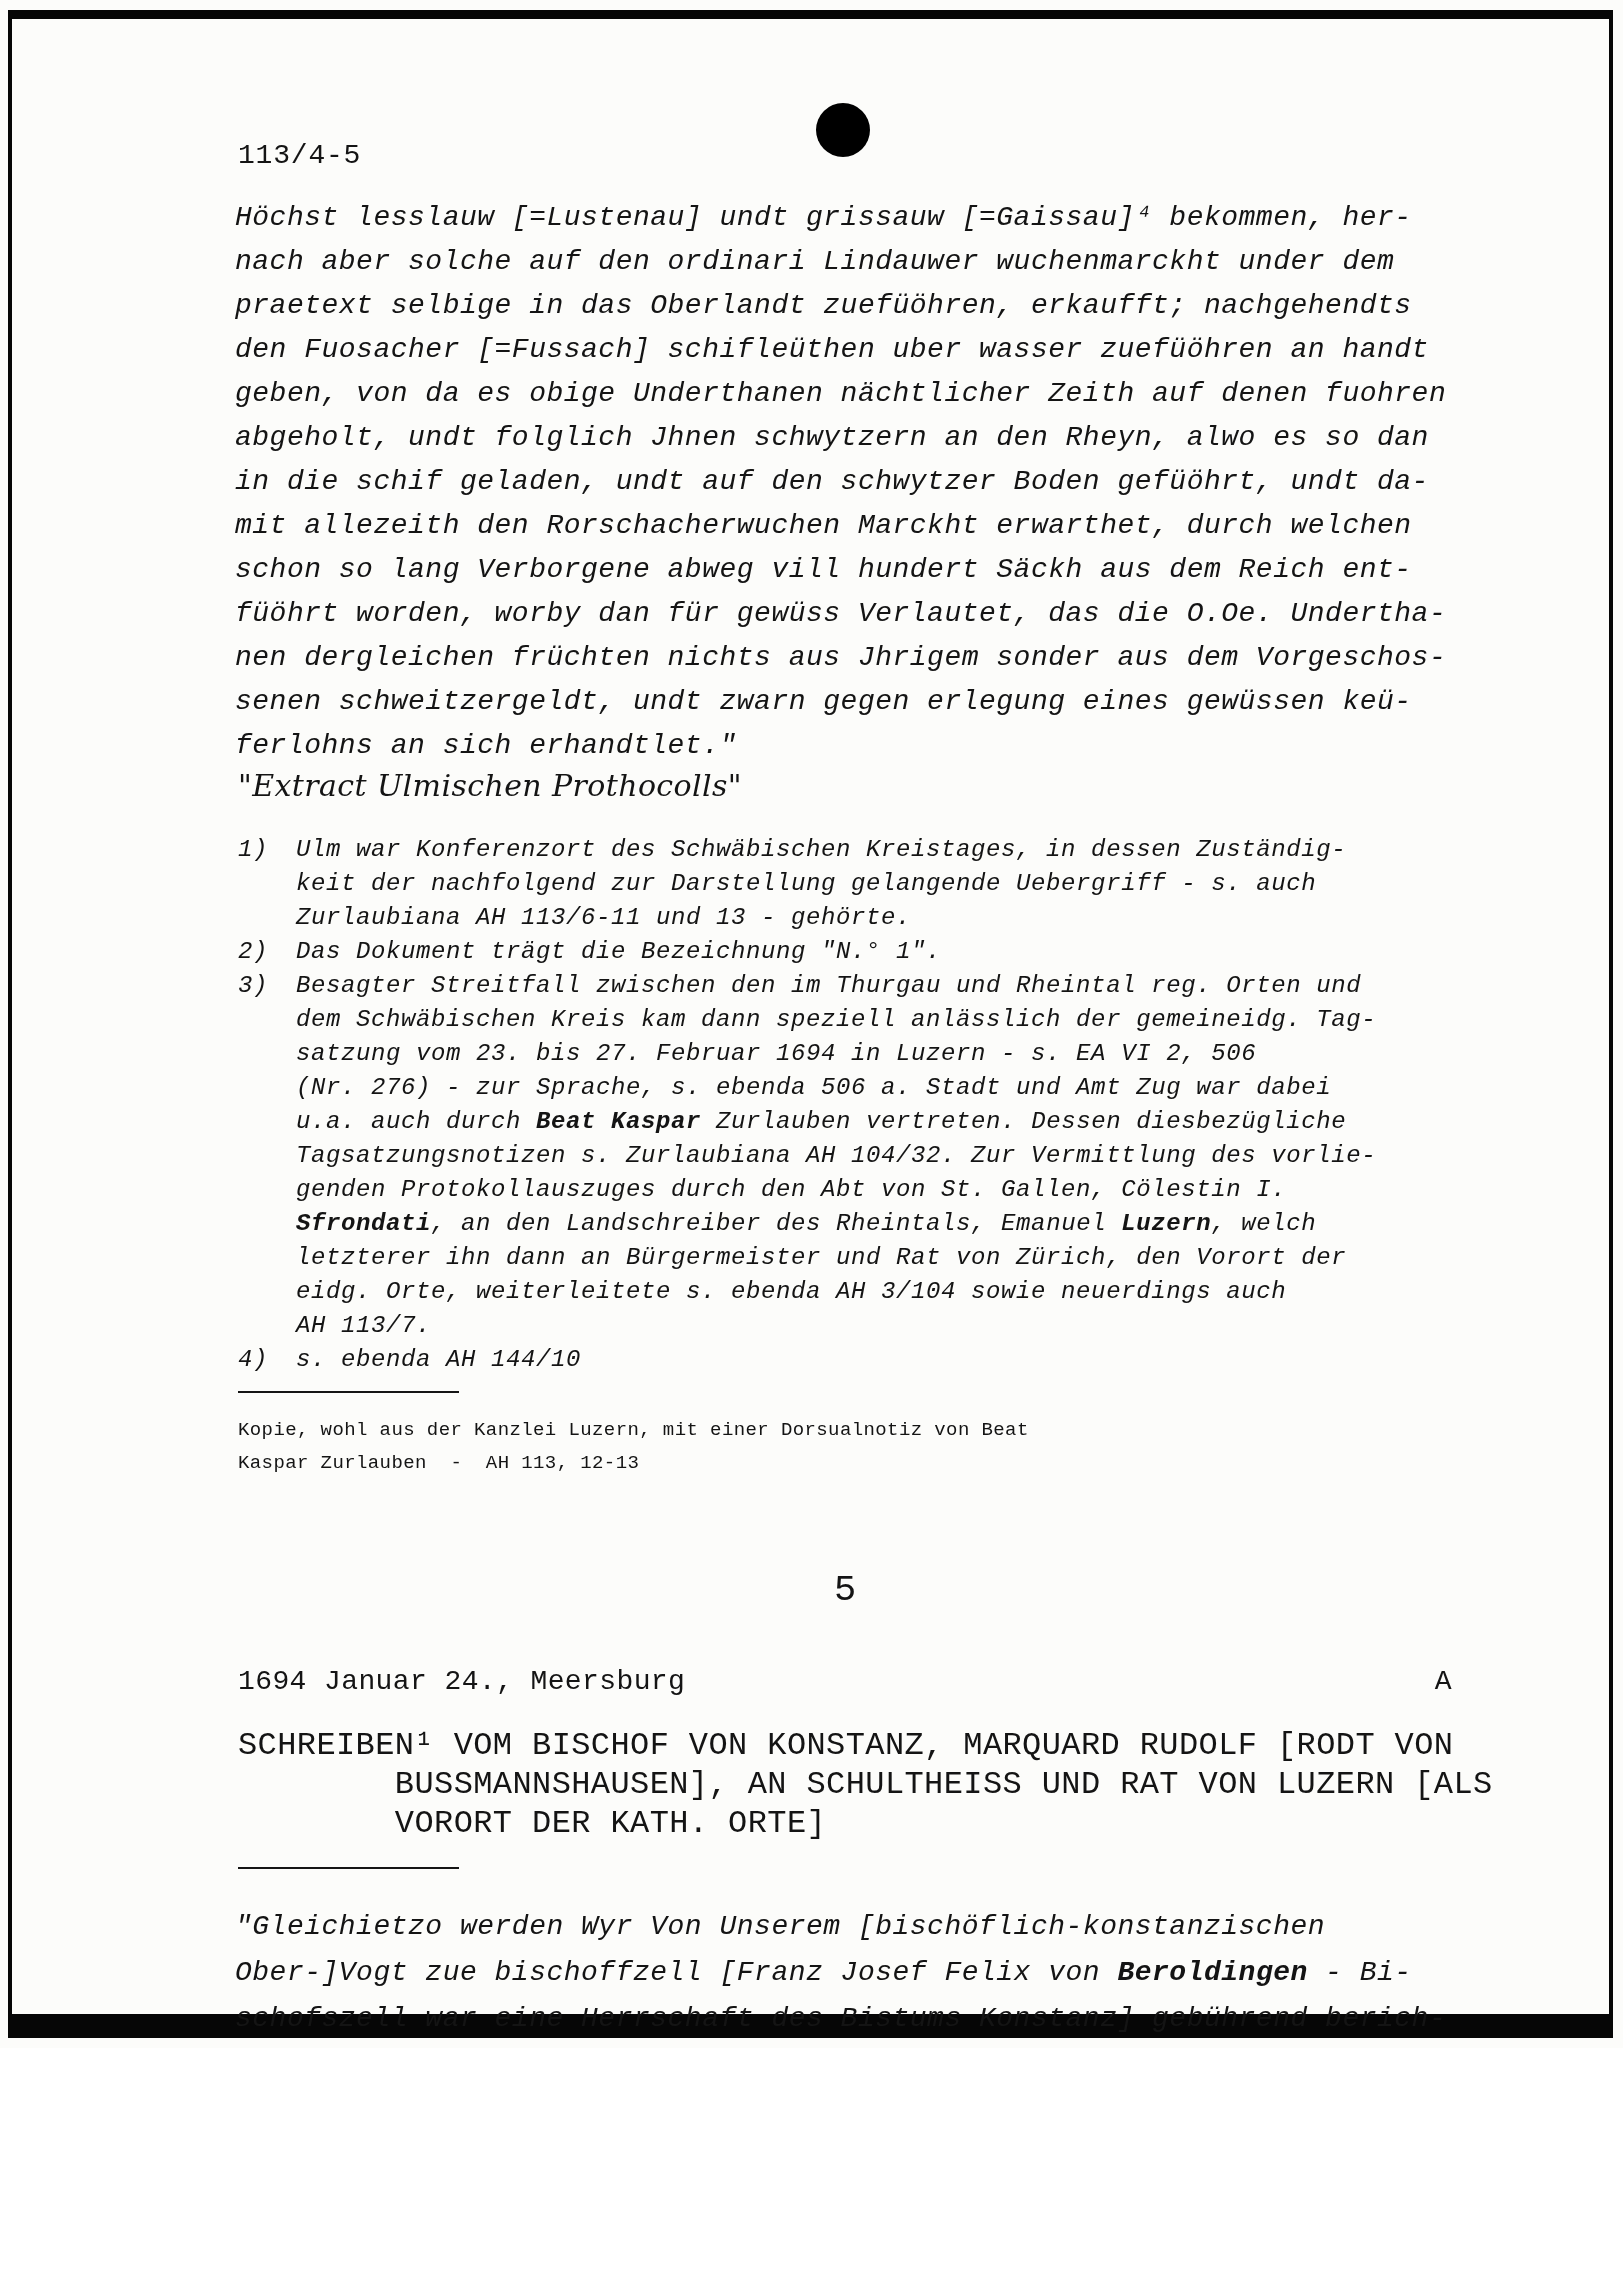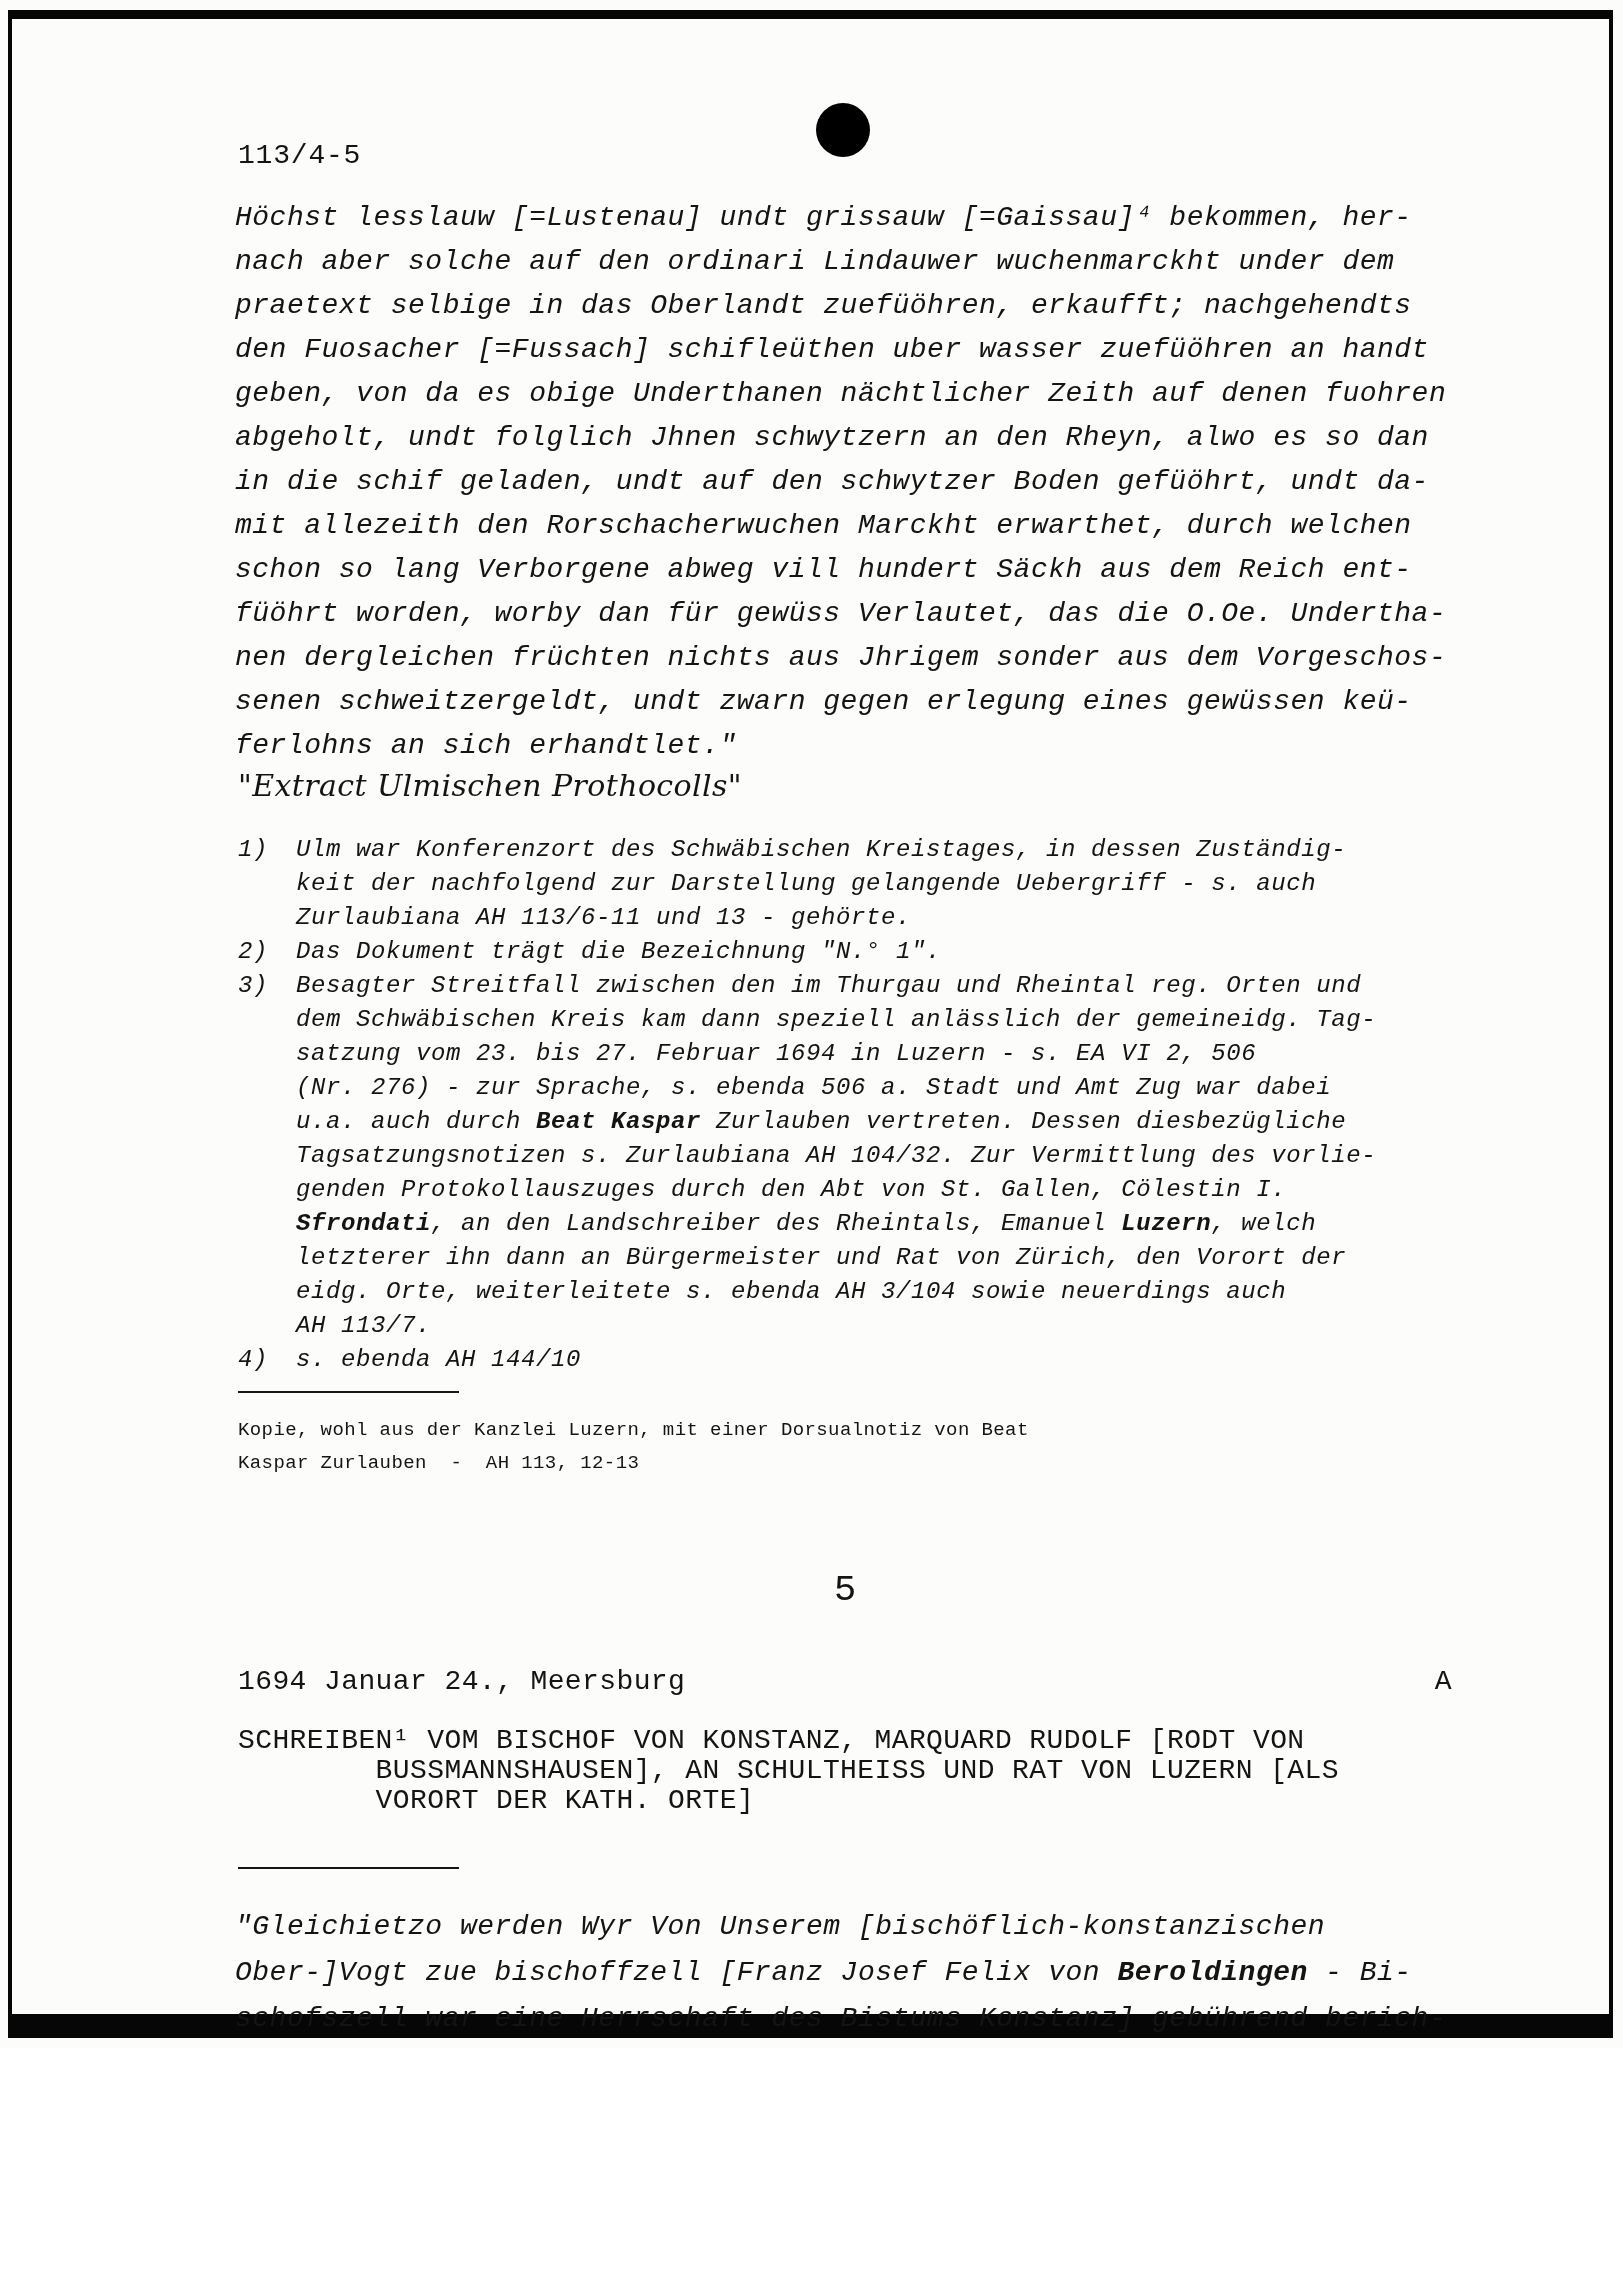--- a/index.html
+++ b/index.html
@@ -108,22 +108,22 @@
     width: 1214px;
     display: flex;
     justify-content: space-between;
     font-size: 28px;
     letter-spacing: 0.4px;
   }
   .heading {
     position: absolute;
     left: 238px;
     top: 1726px;
-    font-size: 28px;
-    line-height: 30px;
+    font-size: 32px;
+    line-height: 39px;
     white-space: pre;
     letter-spacing: 0.4px;
   }
   .body-quote {
     position: absolute;
     left: 235px;
     top: 1904px;
     font-style: italic;
     font-size: 28px;
     line-height: 46px;

